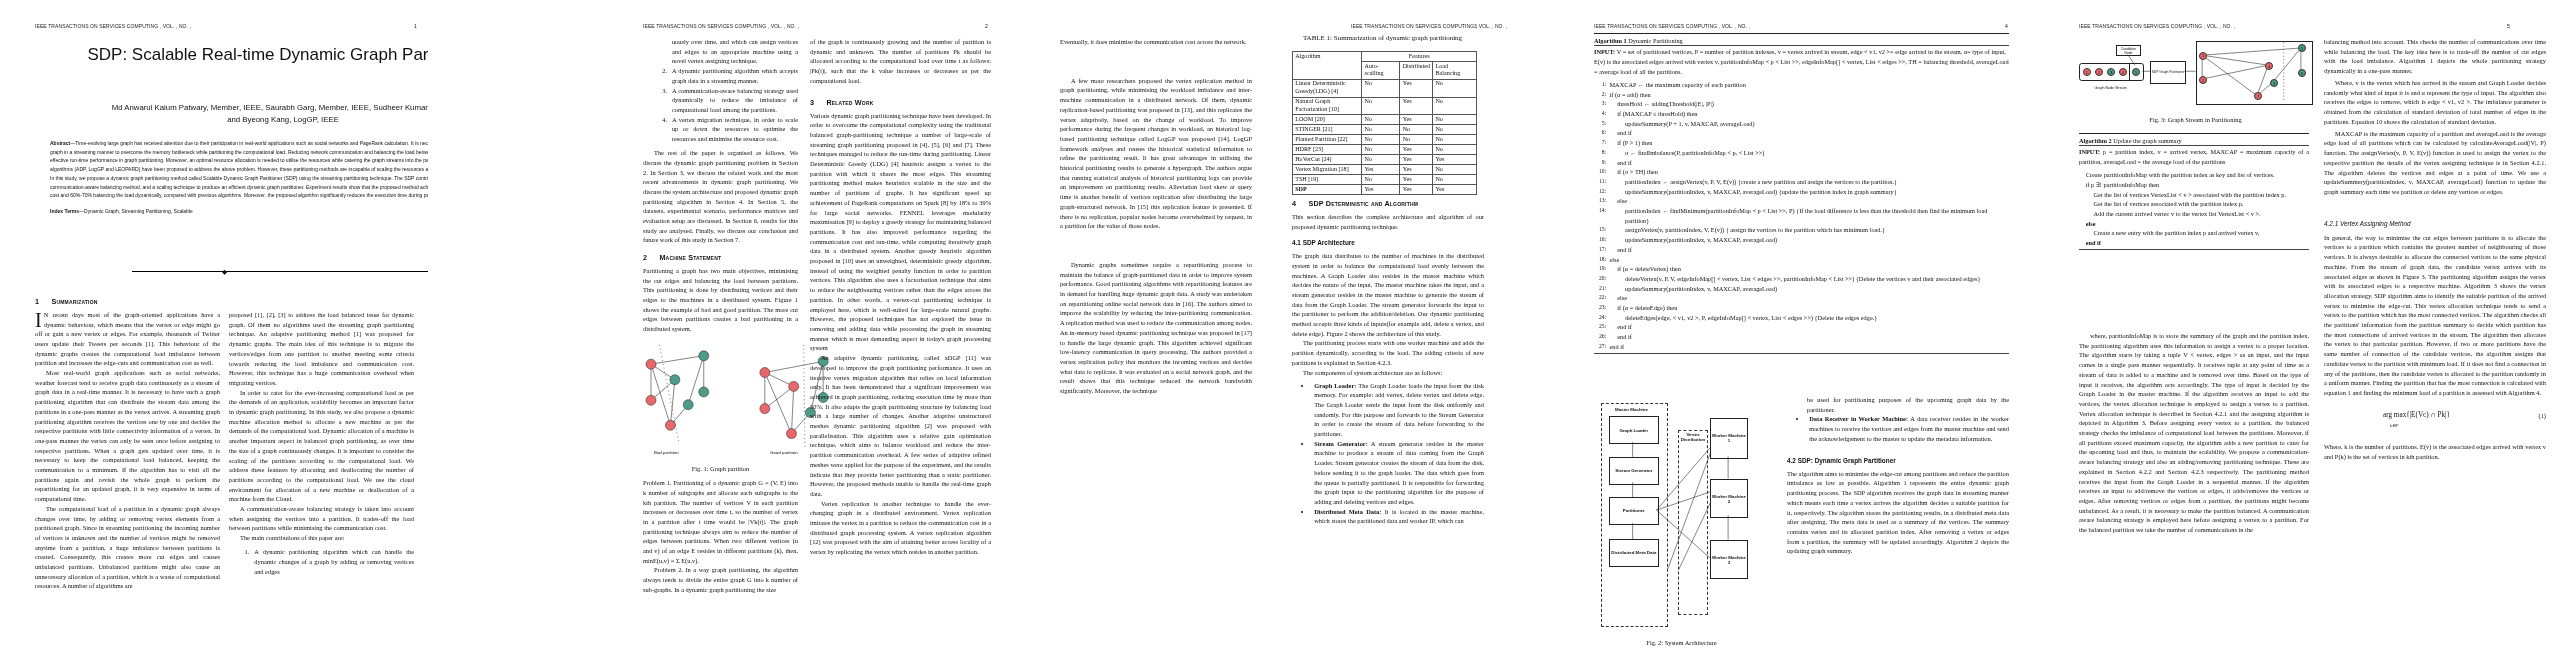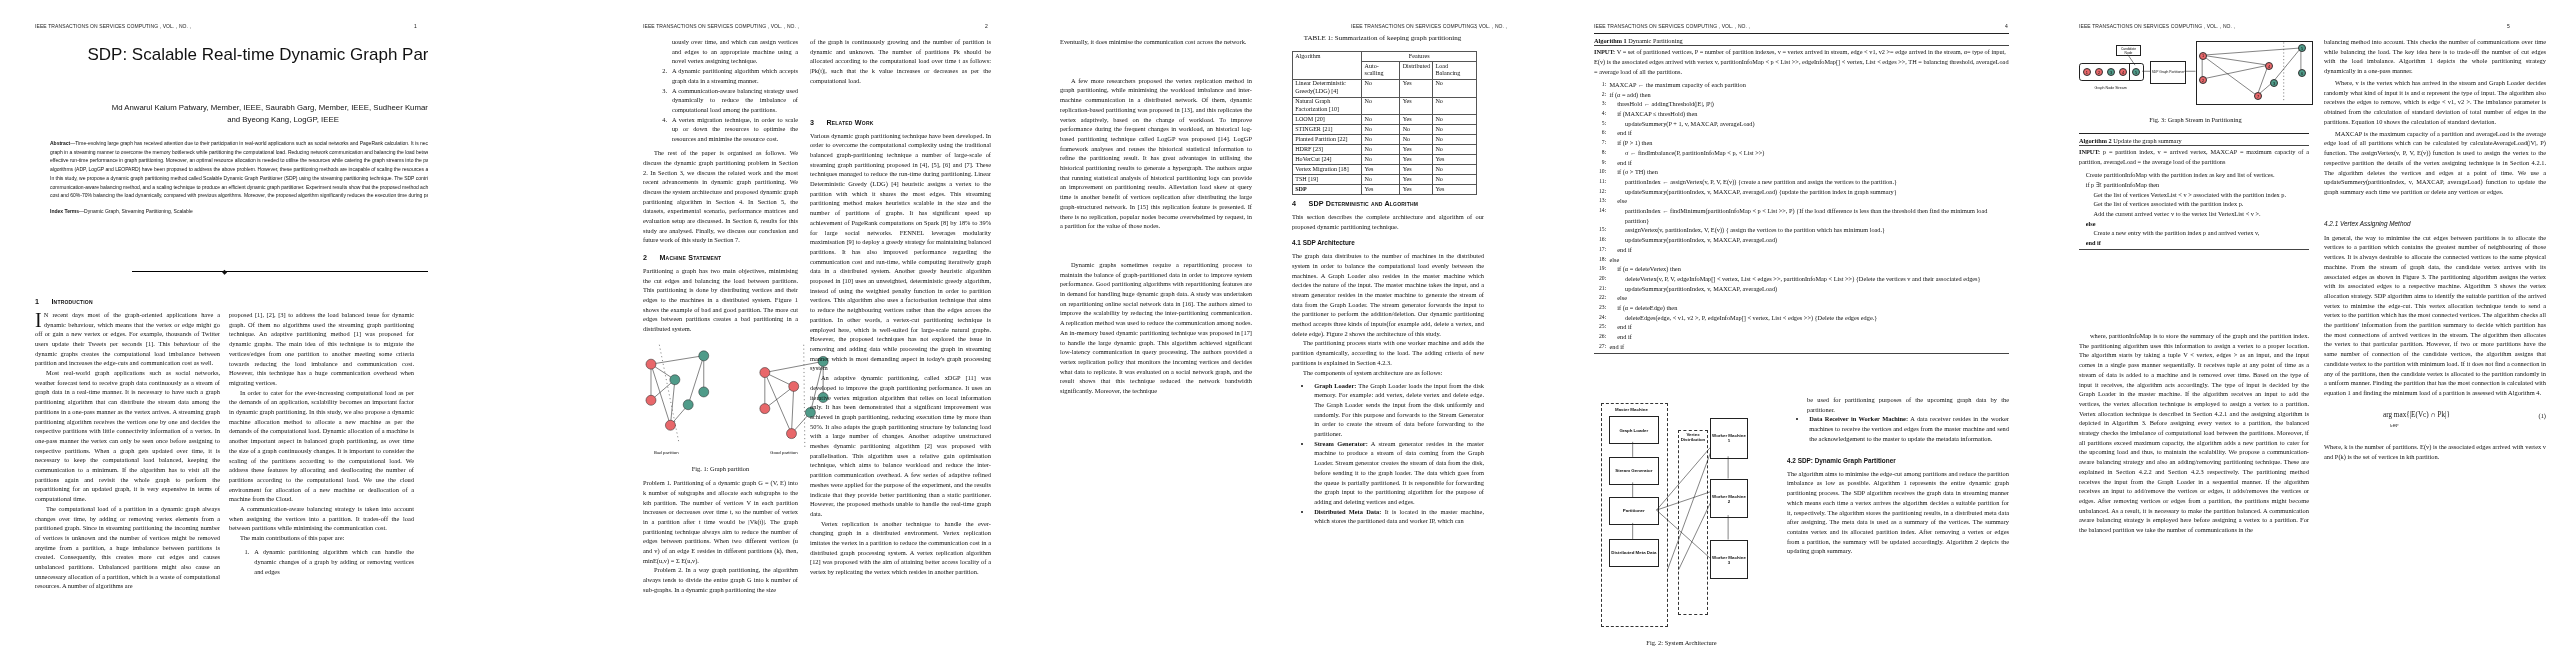--- a/index.html
+++ b/index.html
@@ -59,21 +59,21 @@
   </div>
   <div class="abstract">
     <div><b>Abstract</b><span>—Time-evolving large graph has received attention due to their participation in real-world applications such as social networks and PageRank calculation. It is necessary to partition a large-scale dynamic graph in a streaming manner to overcome the memory bottleneck while partitioning the computational load. Reducing network communication and balancing the load between the partitions are the criteria to achieve effective run-time performance in graph partitioning. Moreover, an optimal resource allocation is needed to utilise the resources while catering the graph streams into the partitions. A number of existing partitioning algorithms (ADP, LogGP and LEOPARD) have been proposed to address the above problem. However, these partitioning methods are incapable of scaling the resources and handling the stream of data in real-time.</span></div>
     <div>In this study, we propose a dynamic graph partitioning method called Scalable Dynamic Graph Partitioner (SDP) using the streaming partitioning technique. The SDP contributes a novel vertex assigning method, communication-aware balancing method, and a scaling technique to produce an efficient dynamic graph partitioner. Experiment results show that the proposed method achieves up to 90% reduction of communication cost and 60%-70% balancing the load dynamically, compared with previous algorithms. Moreover, the proposed algorithm significantly reduces the execution time during partitioning.</div>
     <div style="margin-top:6.7px"><b>Index Terms</b><span>—Dynamic Graph, Streaming Partitioning, Scalable</span></div>
   </div>
   <div class="divider"></div>
   <div class="diamond" style="left:222px">◆</div>
 
   <div class="col" style="left:35px;top:289px;width:185px">
-    <div class="sec"><span class="n">1</span><span>Introduction</span></div>
+    <div class="sec"><span class="n">1</span><span>Summarization</span></div>
     <p class="ni"><span class="dropcap">I</span><span>N recent days most of the graph-oriented applications have a dynamic behaviour, which means that the vertex or edge might go off or gain a new vertex or edges. For example, thousands of Twitter users update their Tweets per seconds [1]. This behaviour of the dynamic graphs creates the computational load imbalance between partition and increases the edge-cuts and communication cost as well.</span></p>
     <p>Most real-world graph applications such as social networks, weather forecast tend to receive graph data continuously as a stream of graph data in a real-time manner. It is necessary to have such a graph partitioning algorithm that can distribute the stream data among the partitions in a one-pass manner as the vertex arrives. A streaming graph partitioning algorithm receives the vertices one by one and decides the respective partitions with little connectivity information of a vertex. In one-pass manner the vertex can only be seen once before assigning to respective partitions. When a graph gets updated over time, it is necessary to keep the computational load balanced, keeping the communication to a minimum. If the algorithm has to visit all the partitions again and revisit the whole graph to perform the repartitioning for an updated graph, it is very expensive in terms of computational time.</p>
     <p>The computational load of a partition in a dynamic graph always changes over time, by adding or removing vertex elements from a partitioned graph. Since in streaming partitioning the incoming number of vertices is unknown and the number of vertices might be removed anytime from a partition, a huge imbalance between partitions is created. Consequently, this creates more cut edges and causes unbalanced partitions. Unbalanced partitions might also cause an unnecessary allocation of a partition, which is a waste of computational resources. A number of algorithms are</p>
   </div>
   <div class="col" style="left:229px;top:310px;width:185px">
     <p class="ni">proposed [1], [2], [3] to address the load balanced issue for dynamic graph. Of them no algorithms used the streaming graph partitioning technique. An adaptive partitioning method [1] was proposed for dynamic graphs. The main idea of this technique is to migrate the vertices/edges from one partition to another meeting some criteria towards reducing the load imbalance and communication cost. However, this technique has a huge communication overhead when migrating vertices.</p>
     <p>In order to cater for the ever-increasing computational load as per the demands of an application, scalability becomes an important factor in dynamic graph partitioning. In this study, we also propose a dynamic machine allocation method to allocate a new machine as per the demands of the computational load. Dynamic allocation of a machine is another important aspect in balanced graph partitioning, as over time the size of a graph continuously changes. It is important to consider the scaling of the partitions according to the computational load. We address these features by allocating and deallocating the number of partitions according to the computational load. We use the cloud environment for allocation of a new machine or deallocation of a machine from the Cloud.</p>
     <p>A communication-aware balancing strategy is taken into account when assigning the vertices into a partition. It trades-off the load between partitions while minimising the communication cost.</p>
     <p>The main contributions of this paper are:</p>
     <ol class="contrib" style="margin-top:4.4px">
@@ -145,36 +145,36 @@
     <div class="lbl" style="left:11px;top:114px">Bad partition</div>
     <div class="lbl" style="left:127px;top:114px">Good partition</div>
   </div>
   <div style="text-align:center;margin:2.2px 0 4.4px 0">Fig. 1: Graph partition</div>
   <p class="ni">Problem 1. Partitioning of a dynamic graph G = (V, E) into k number of subgraphs and allocate each subgraphs to the kth partition. The number of vertices V in each partition increases or decreases over time t, so the number of vertex in a partition after t time would be |Vk(t)|. The graph partitioning technique always aim to reduce the number of edges between partitions. When two different vertices (u and v) of an edge E resides in different partitions (k), then, minE(u,v) = Σ E(u,v).</p>
   <p>Problem 2. In a way graph partitioning, the algorithm always tends to divide the entire graph G into k number of sub-graphs. In a dynamic graph partitioning the size</p>
 </div>
 
 <div class="col" style="left:810px;top:37px;width:181px">
   <p class="ni">of the graph is continuously growing and the number of partition is dynamic and unknown. The number of partitions Pk should be allocated according to the computational load over time t as follows: |Pk(t)|, such that the k value increases or decreases as per the computational load.</p>
-  <div class="sec" style="margin-top:32px"><span class="n">3</span><span>Related Work</span></div>
+  <div class="sec" style="margin-top:12px"><span class="n">3</span><span>Related Work</span></div>
   <p class="ni">Various dynamic graph partitioning technique have been developed. In order to overcome the computational complexity using the traditional balanced graph-partitioning technique a number of large-scale of streaming graph partitioning proposed in [4], [5], [6] and [7]. These techniques managed to reduce the run-time during partitioning. Linear Deterministic Greedy (LDG) [4] heuristic assigns a vertex to the partition with which it shares the most edges. This streaming partitioning method makes heuristics scalable in the size and the number of partitions of graphs. It has significant speed up achievement of PageRank computations on Spark [8] by 18% to 39% for large social networks. FENNEL leverages modularity maximisation [9] to deploy a greedy strategy for maintaining balanced partitions. It has also improved performance regarding the communication cost and run-time, while computing iteratively graph data in a distributed system. Another greedy heuristic algorithm proposed in [10] uses an unweighted, deterministic greedy algorithm, instead of using the weighted penalty function in order to partition vertices. This algorithm also uses a factorisation technique that aims to reduce the neighbouring vertices rather than the edges across the partition. In other words, a vertex-cut partitioning technique is employed here, which is well-suited for large-scale natural graphs. However, the proposed techniques has not explored the issue in removing and adding data while processing the graph in streaming manner which is most demanding aspect in today's graph processing system</p>
   <p>An adaptive dynamic partitioning, called xDGP [11] was developed to improve the graph partitioning performance. It uses an iterative vertex migration algorithm that relies on local information only. It has been demonstrated that a significant improvement was achieved in graph partitioning, reducing execution time by more than 50%. It also adapts the graph partitioning structure by balancing load with a large number of changes. Another adaptive unstructured meshes dynamic partitioning algorithm [2] was proposed with parallelisation. This algorithm uses a relative gain optimisation technique, which aims to balance workload and reduce the inter-partition communication overhead. A few series of adaptive refined meshes were applied for the purpose of the experiment, and the results indicate that they provide better partitioning than a static partitioner. However, the proposed methods unable to handle the real-time graph data.</p>
   <p>Vertex replication is another technique to handle the ever-changing graph in a distributed environment. Vertex replication imitates the vertex in a partition to reduce the communication cost in a distributed graph processing system. A vertex replication algorithm [12] was proposed with the aim of attaining better access locality of a vertex by replicating the vertex which resides in another partition.</p>
 </div>
 
 <div class="hdr" style="left:1351px">IEEE TRANSACTIONS ON SERVICES COMPUTING , VOL. , NO. ,</div>
 <div class="pnum" style="left:1474px">3</div>
 
 <div class="col" style="left:1060px;top:37px;width:192px">
   <p class="ni">Eventually, it does minimise the communication cost across the network.</p>
   <p style="margin-top:29px">A few more researchers proposed the vertex replication method in graph partitioning, while minimising the workload imbalance and inter-machine communication in a distributed network. Of them, dynamic replication-based partitioning was proposed in [13], and this replicates the vertex adaptively, based on the change of workload. To improve performance during the frequent changes in workload, an historical log-based partitioning technique called LogGP was proposed [14]. LogGP framework analyses and reuses the historical statistical information to refine the partitioning result. It has great advantages in utilising the historical partitioning results to generate a hypergraph. The authors argue that running statistical analysis of historical partitioning logs can provide an improvement on partitioning results. Alleviation load skew at query time is another benefit of vertices replication after distributing the large graph-structured network. In [15] this replication feature is presented. If there is no replication, popular nodes become overwhelmed by request, in a partition for the value of those nodes.</p>
   <p style="margin-top:29px">Dynamic graphs sometimes require a repartitioning process to maintain the balance of graph-partitioned data in order to improve system performance. Good partitioning algorithms with repartitioning features are in demand for handling huge dynamic graph data. A study was undertaken on repartitioning online social network data in [16]. The authors aimed to improve the scalability by reducing the inter-partitioning communication. A replication method was used to reduce the communication among nodes. An in-memory based dynamic partitioning technique was proposed in [17] to handle the large dynamic graph. This algorithm achieved significant low-latency communication in query processing. The authors provided a vertex replication policy that monitors the incoming vertices and decides what data to replicate. It was evaluated on a social network graph, and the result shows that this technique reduced the network bandwidth significantly. Moreover, the technique</p>
 </div>
 
-<div class="tbl-cap" style="left:1291px;top:34px;width:183px">TABLE 1: Summarization of keeping graph partitioning</div>
+<div class="tbl-cap" style="left:1291px;top:34px;width:183px">TABLE 1: Summarization of dynamic graph partitioning</div>
 <table class="t1" style="left:1292px;top:51px;width:185px">
   <tbody>
       <tr>
     <th rowspan="2" style="width:64px">Algorithm</th>
     <th colspan="3" class="c">Features</th>
   </tr>
   <tr>
     <th>Auto-scalling</th>
     <th>Distributed</th>
     <th>Load Balancing</th>

